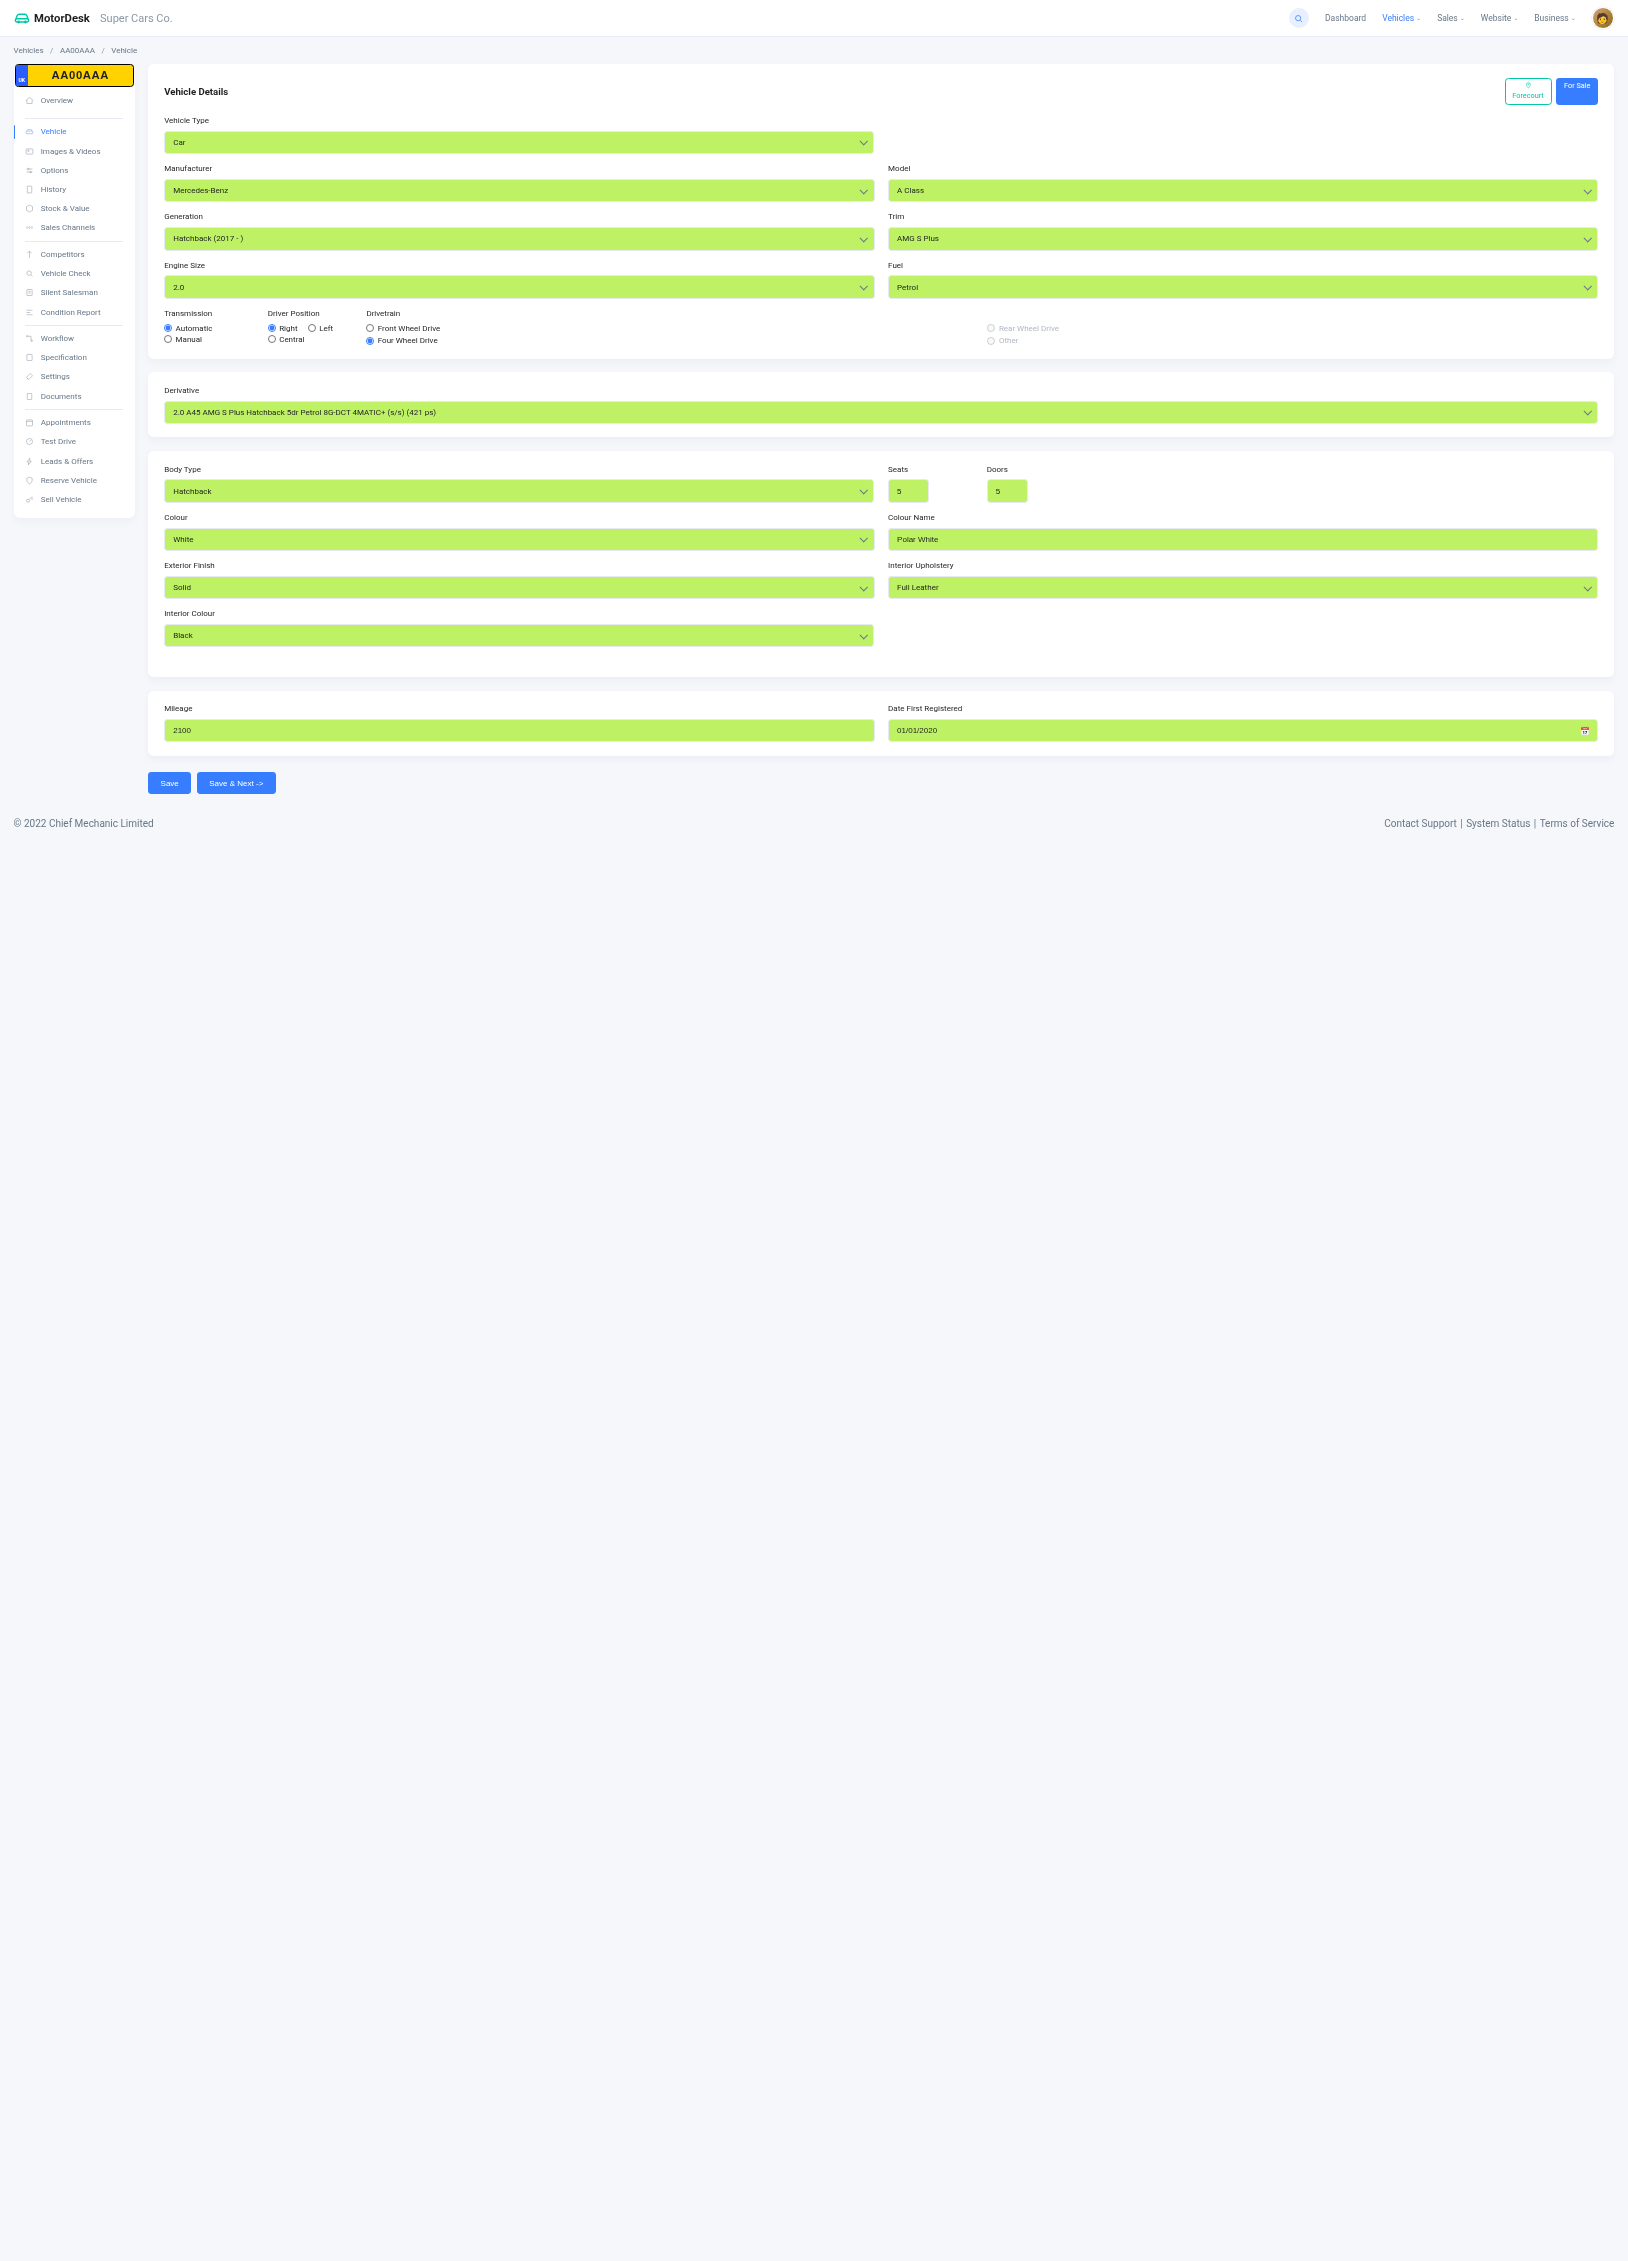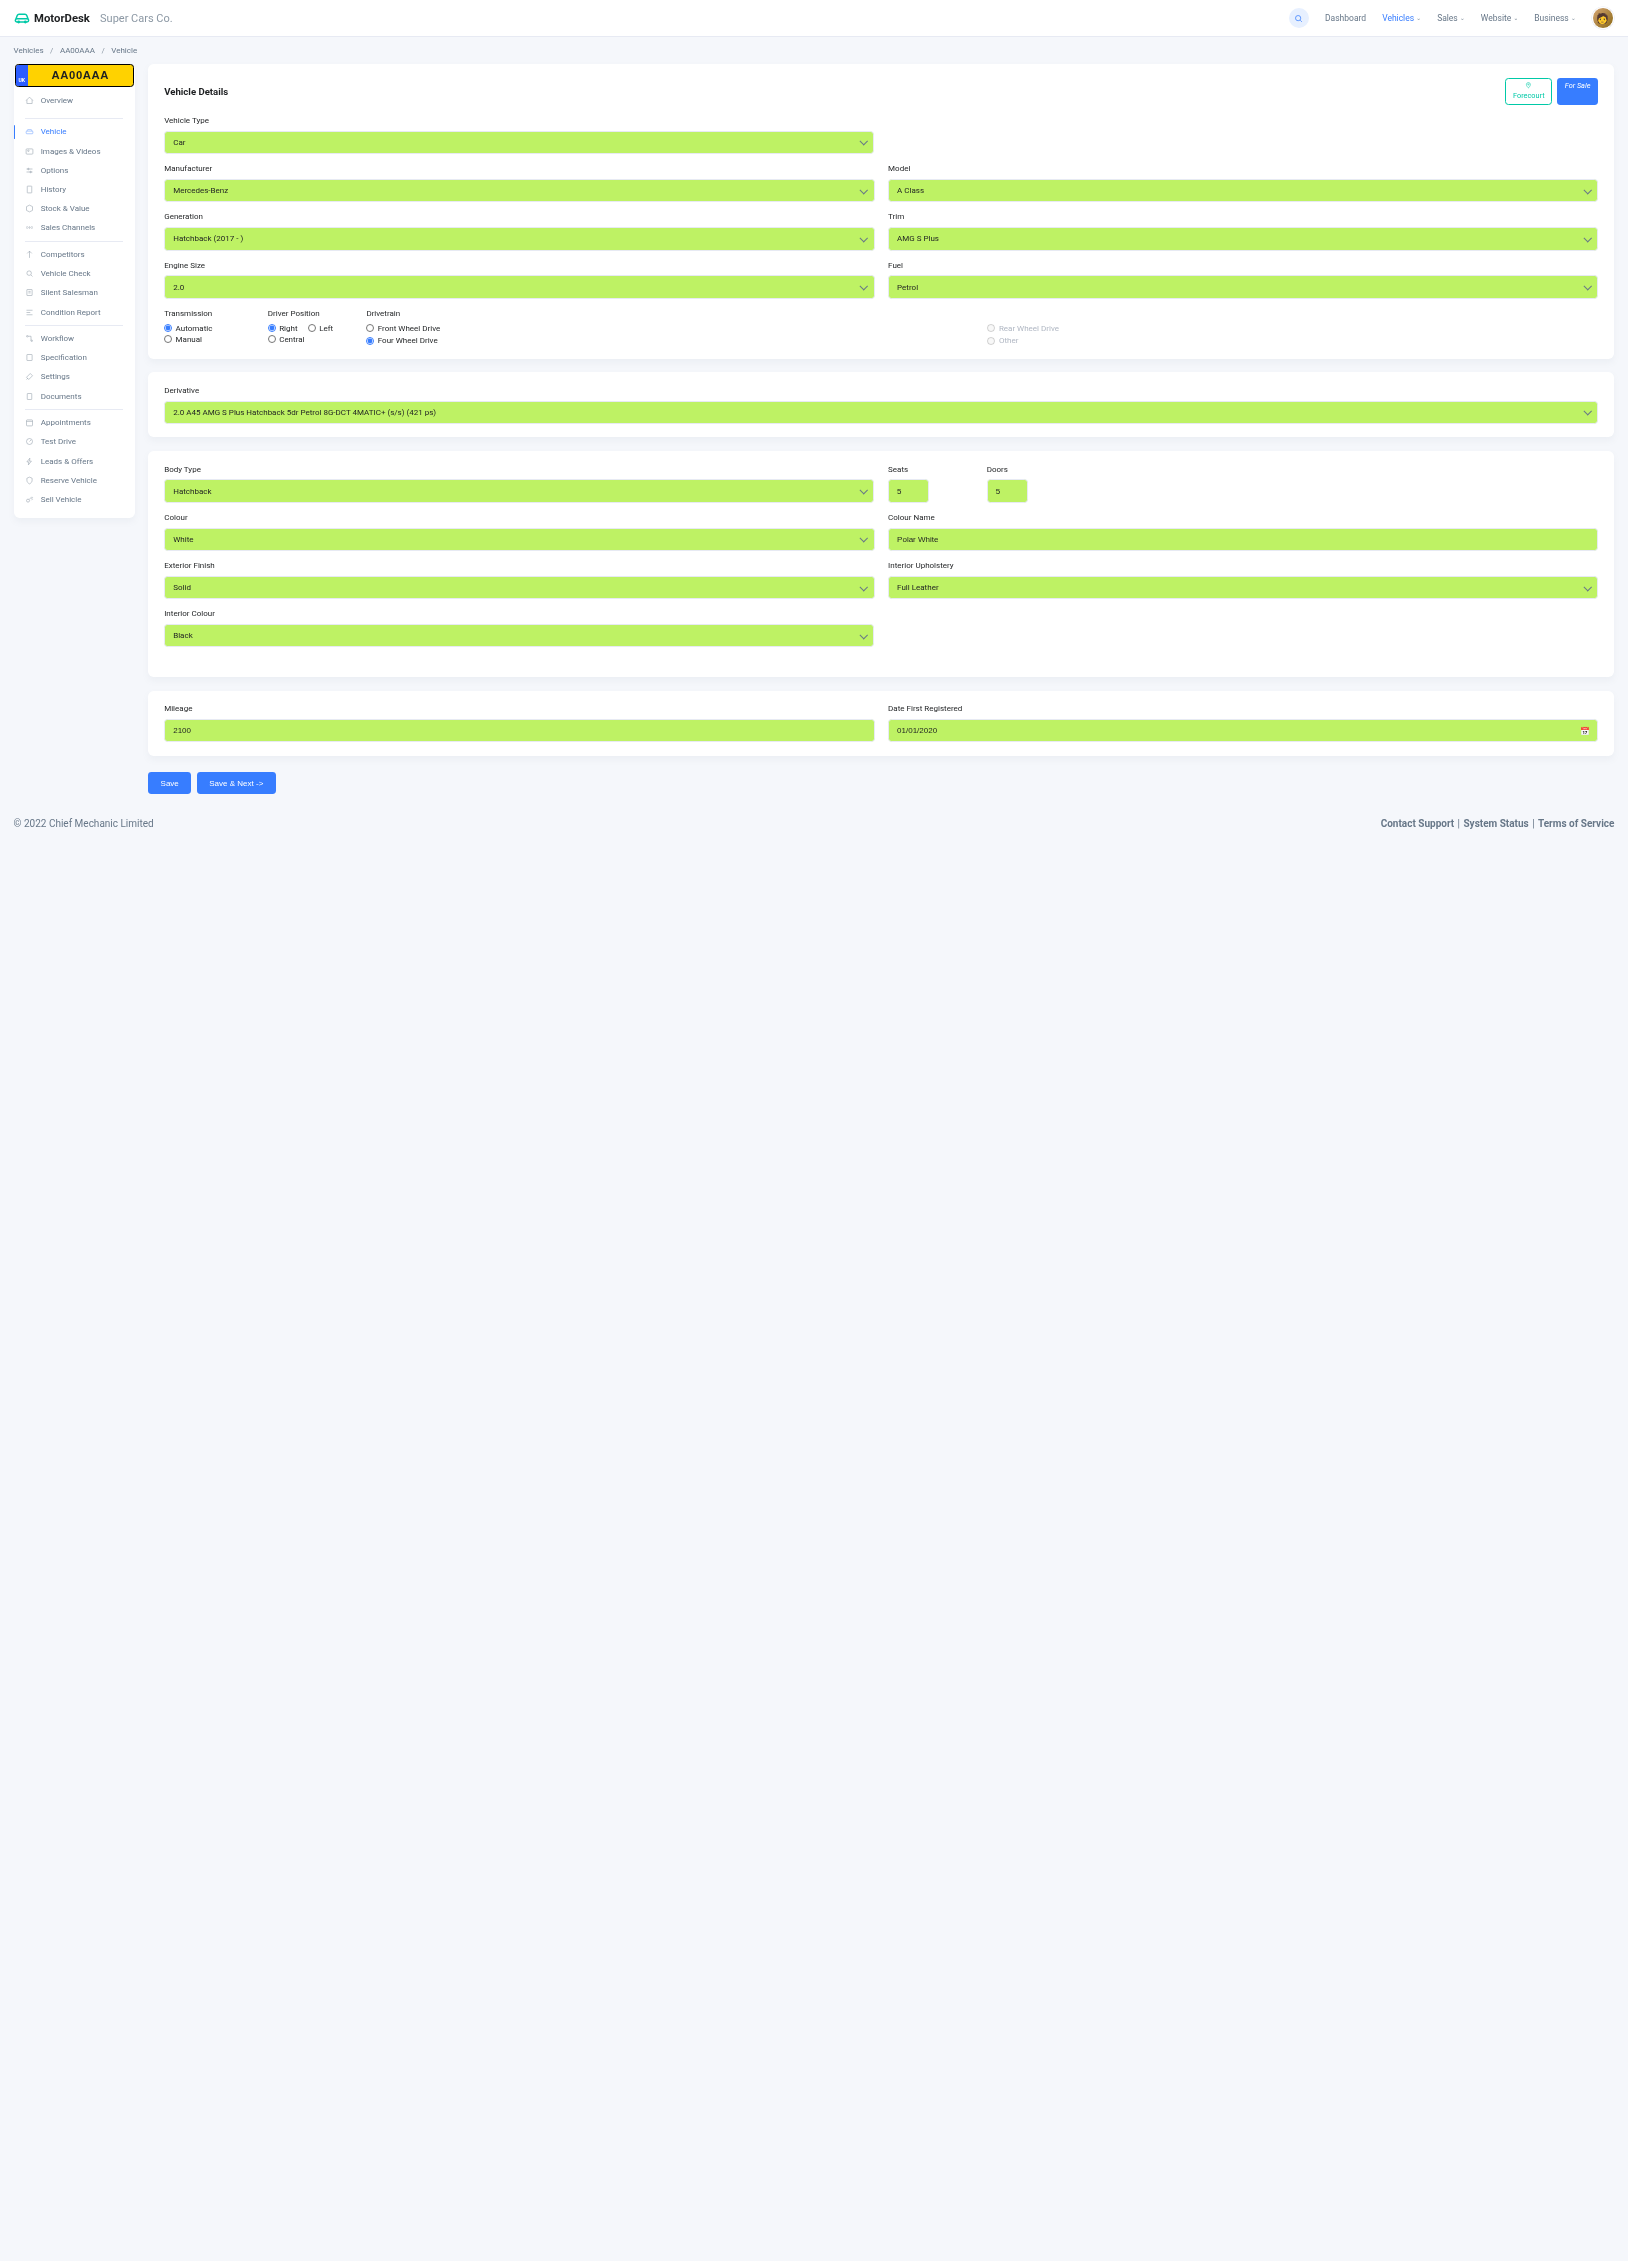--- a/index.html
+++ b/index.html
@@ -27,39 +27,39 @@
 .side-item { display:flex; align-items:center; gap:6.8px; padding: 5.1px 11.3px; color:#677788; font-size:8px; cursor:pointer; position:relative;}
 .side-item.active { color:#377dff; }
 .side-item.active::before { content:""; position:absolute; left:0; top:2.3px; bottom:2.3px; width:1.7px; background:#377dff; border-radius:1.1px;}
 .side-icon { width:9px; height:9px; flex-shrink:0; opacity:.7;}
 .main { flex:1; display:flex; flex-direction:column; gap:13.6px;}
 .card { background:#fff; border-radius:5.7px; box-shadow: 0 0.375rem 0.75rem rgba(140,152,164,.075); padding: 13.6px 16px;}
 .card-head { display:flex; align-items:center; margin-bottom: 11.3px;}
 .card-title { font-size:9.6px; font-weight:700; color:#1e2022;}
 .badges { margin-left:auto; display:flex; gap:4.5px;}
 .badge-outline { border:0.6px solid #00c9a7; color:#00c9a7; background:#fff; padding:3.4px 6.8px; border-radius:3.4px; font-size:7.3px; display:flex; align-items:center; gap:2.3px;flex-direction:column;}
-.badge-solid { background:#377dff; color:#fff; padding:3.4px 8px; border-radius:3.4px; font-size:7.3px;font-style:italic;}
+.badge-solid { background:#377dff; color:#fff; padding:3.4px 8px; border-radius:3.4px; font-size:7.3px;}
 .row { display:flex; gap:13.6px; margin-bottom: 10.2px;}
 .field { flex:1; }
 .field.half { flex:0 0 calc(50% - 6.8px);}
 .label { display:block; font-size:8px; color:#1e2022; margin-bottom:5.7px;}
 .select, .input { width:100%; padding: 6.2px 8px; border:0.6px solid #e7eaf3; border-radius:3.4px; font-size:8px; color:#1e2022; background:#bef264; appearance:none; position:relative;}
 .select-wrap { position:relative;}
 .select-wrap::after { content:""; position:absolute; right:8px; top:50%; width:4.5px; height:4.5px; border-right:0.8px solid #677788; border-bottom:0.8px solid #677788; transform: translateY(-70%) rotate(45deg); pointer-events:none;}
 .radios { display:flex; flex-wrap:wrap; gap: 2.3px 10.2px;}
 .radio { display:flex; align-items:center; gap:3.4px; font-size:8px; color:#1e2022;}
 .radio.muted{ color:#b0b7c3;}
 .radio input { accent-color:#377dff; width:8px; height:8px;}
 .drivetrain-grid{ display:grid; grid-template-columns: 1fr 1fr; gap:3.4px 10.2px;}
 .small-input{ width:41px;}
 .btns { display:flex; gap:5.7px; margin-top:2.3px;}
 .btn { background:#377dff; color:#fff; border:none; padding:6.8px 12.4px; border-radius:3.4px; font-size:8px; font-weight:500; cursor:pointer;}
 .footer { display:flex; padding: 10.2px 13.6px; font-size:10px; color:#677788;}
 .footer .right { margin-left:auto; display:flex; gap:3.4px;}
-.footer a { color:#677788; text-decoration:none;font-weight:bold;}
+.footer a { color:#677788; text-decoration:none;}
 .date-wrap{ position:relative;}
 .date-icon{ position:absolute; right:8px; top:50%; transform:translateY(-50%); font-size:8px; color:#1e2022;}
 .chev{ font-size:5.7px; color:#8c98a4;}
 </style>
 </head>
 <body>
 
 <div class="topbar">
   <div class="logo">
     <svg viewBox="0 0 24 24" fill="none" stroke="#00c9a7" stroke-width="2.2">

